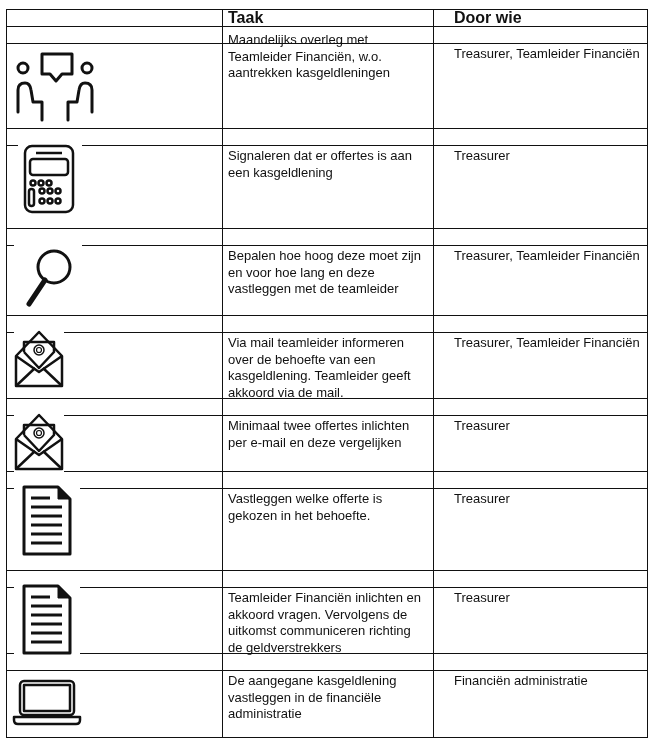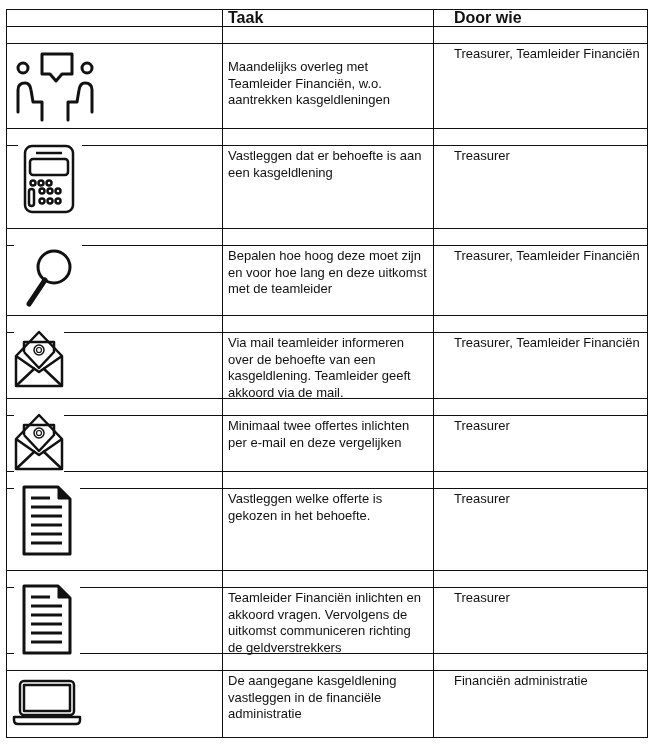--- a/index.html
+++ b/index.html
@@ -48,50 +48,50 @@
 
   <div class="icon" style="left:14px;top:50px">
     <svg width="90" height="72" viewBox="0 0 90 72" fill="none" stroke="#111" stroke-width="3" stroke-linecap="round" stroke-linejoin="round">
       <circle cx="9" cy="18" r="5"></circle>
       <circle cx="73" cy="18" r="5"></circle>
       <path d="M28 4 H58 V24 H48 L42 31 L36 24 H28 Z"></path>
       <path d="M4 62 V40 Q4 33 11 33 Q16 33 17 40 L19 52 H28 V70"></path>
       <path d="M78 62 V40 Q78 33 71 33 Q66 33 65 40 L63 52 H54 V70"></path>
     </svg>
   </div>
-  <div class="cell task" style="top:59px">Maandelijks overleg met Teamleider Financiën, w.o. aantrekken kasgeldleningen</div>
+  <div class="cell task" style="top:32px">Maandelijks overleg met Teamleider Financiën, w.o. aantrekken kasgeldleningen</div>
   <div class="cell who" style="top:46px">Treasurer, Teamleider Financiën</div>
 
   <div class="icon" style="left:18px;top:140px;width:64px;height:78px">
     <svg width="64" height="78" viewBox="0 0 64 78" fill="none" stroke="#111" stroke-width="2.5">
       <rect x="7" y="6" width="48" height="66" rx="7"></rect>
       <line x1="18" y1="13" x2="44" y2="13"></line>
       <rect x="12" y="19" width="38" height="16" rx="3"></rect>
       <circle cx="15" cy="43" r="2.5"></circle>
         <circle cx="23" cy="43" r="2.5"></circle>
         <circle cx="31" cy="43" r="2.5"></circle>
       <rect x="11" y="49" width="5" height="17" rx="2.5"></rect>
       <circle cx="24" cy="51" r="2.5"></circle>
         <circle cx="32" cy="51" r="2.5"></circle>
         <circle cx="40" cy="51" r="2.5"></circle>
       <circle cx="24" cy="61" r="2.5"></circle>
         <circle cx="32" cy="61" r="2.5"></circle>
         <circle cx="40" cy="61" r="2.5"></circle>
     </svg>
   </div>
-  <div class="cell task" style="top:148px">Vastleggen dat er behoefte is aan een kasgeldlening</div>
+  <div class="cell task" style="top:148px">Signaleren dat er offertes is aan een kasgeldlening</div>
   <div class="cell who" style="top:148px">Treasurer</div>
 
   <div class="icon" style="left:14px;top:240px;width:68px;height:72px">
     <svg width="68" height="72" viewBox="0 0 68 72" fill="none" stroke="#111">
       <circle cx="40" cy="27" r="16" stroke-width="3"></circle>
       <line x1="31" y1="40" x2="15" y2="64" stroke-width="5" stroke-linecap="round"></line>
     </svg>
   </div>
-  <div class="cell task" style="top:248px">Bepalen hoe hoog deze moet zijn en voor hoe lang en deze uitkomst met de teamleider</div>
+  <div class="cell task" style="top:248px">Bepalen hoe hoog deze moet zijn en voor hoe lang en deze vastleggen met de teamleider</div>
   <div class="cell who" style="top:248px">Treasurer, Teamleider Financiën</div>
 
   <div class="icon" style="left:14px;top:328px;width:50px;height:62px">
     <svg width="50" height="62" viewBox="0 0 50 62" fill="none" stroke="#111" stroke-width="2.5" stroke-linejoin="round">
       <path d="M2 28 L25 4 L48 28 V58 H2 Z"></path>
       <path d="M2 58 L21 40"></path>
         <path d="M48 58 L29 40"></path>
       <path d="M10 24 V14 H40 V24 L25 40 L10 24"></path>
       <path d="M2 28 L25 44 L48 28"></path>
       <circle cx="25" cy="22" r="5" stroke-width="1.5"></circle>

